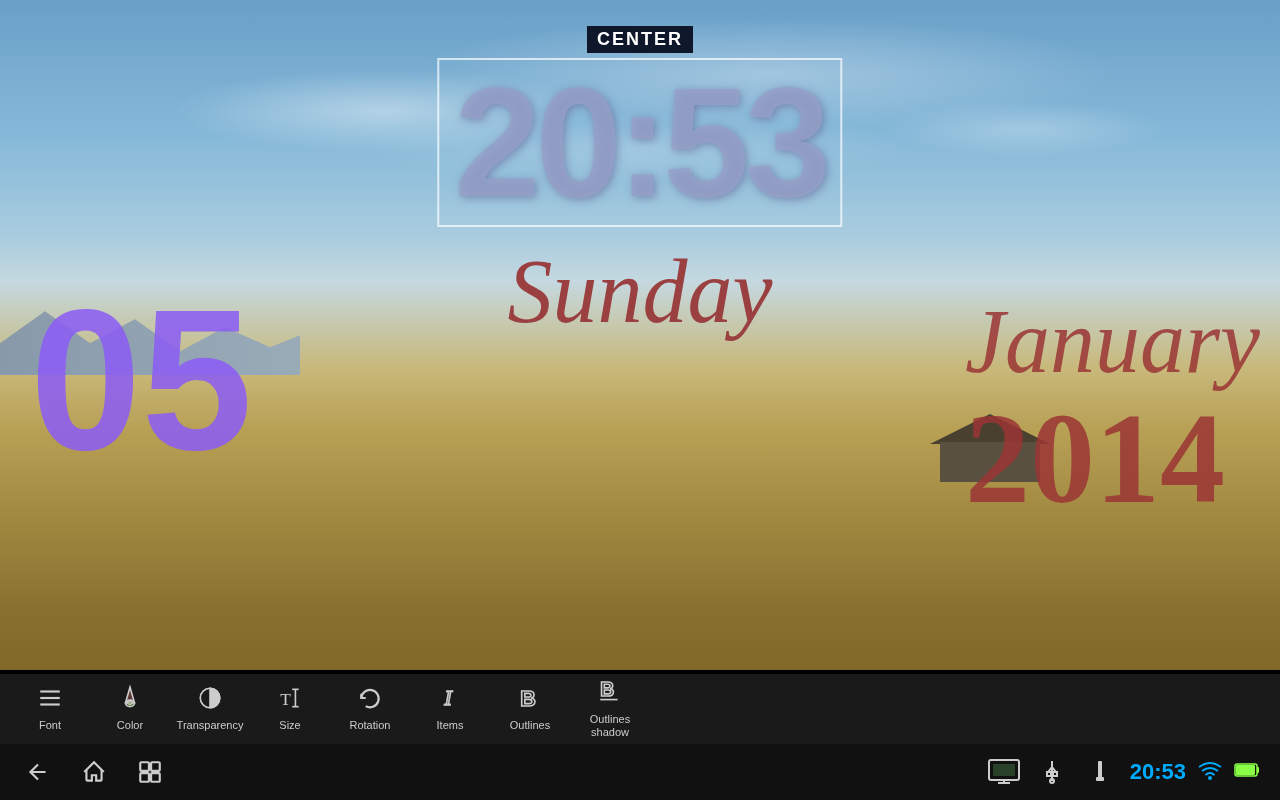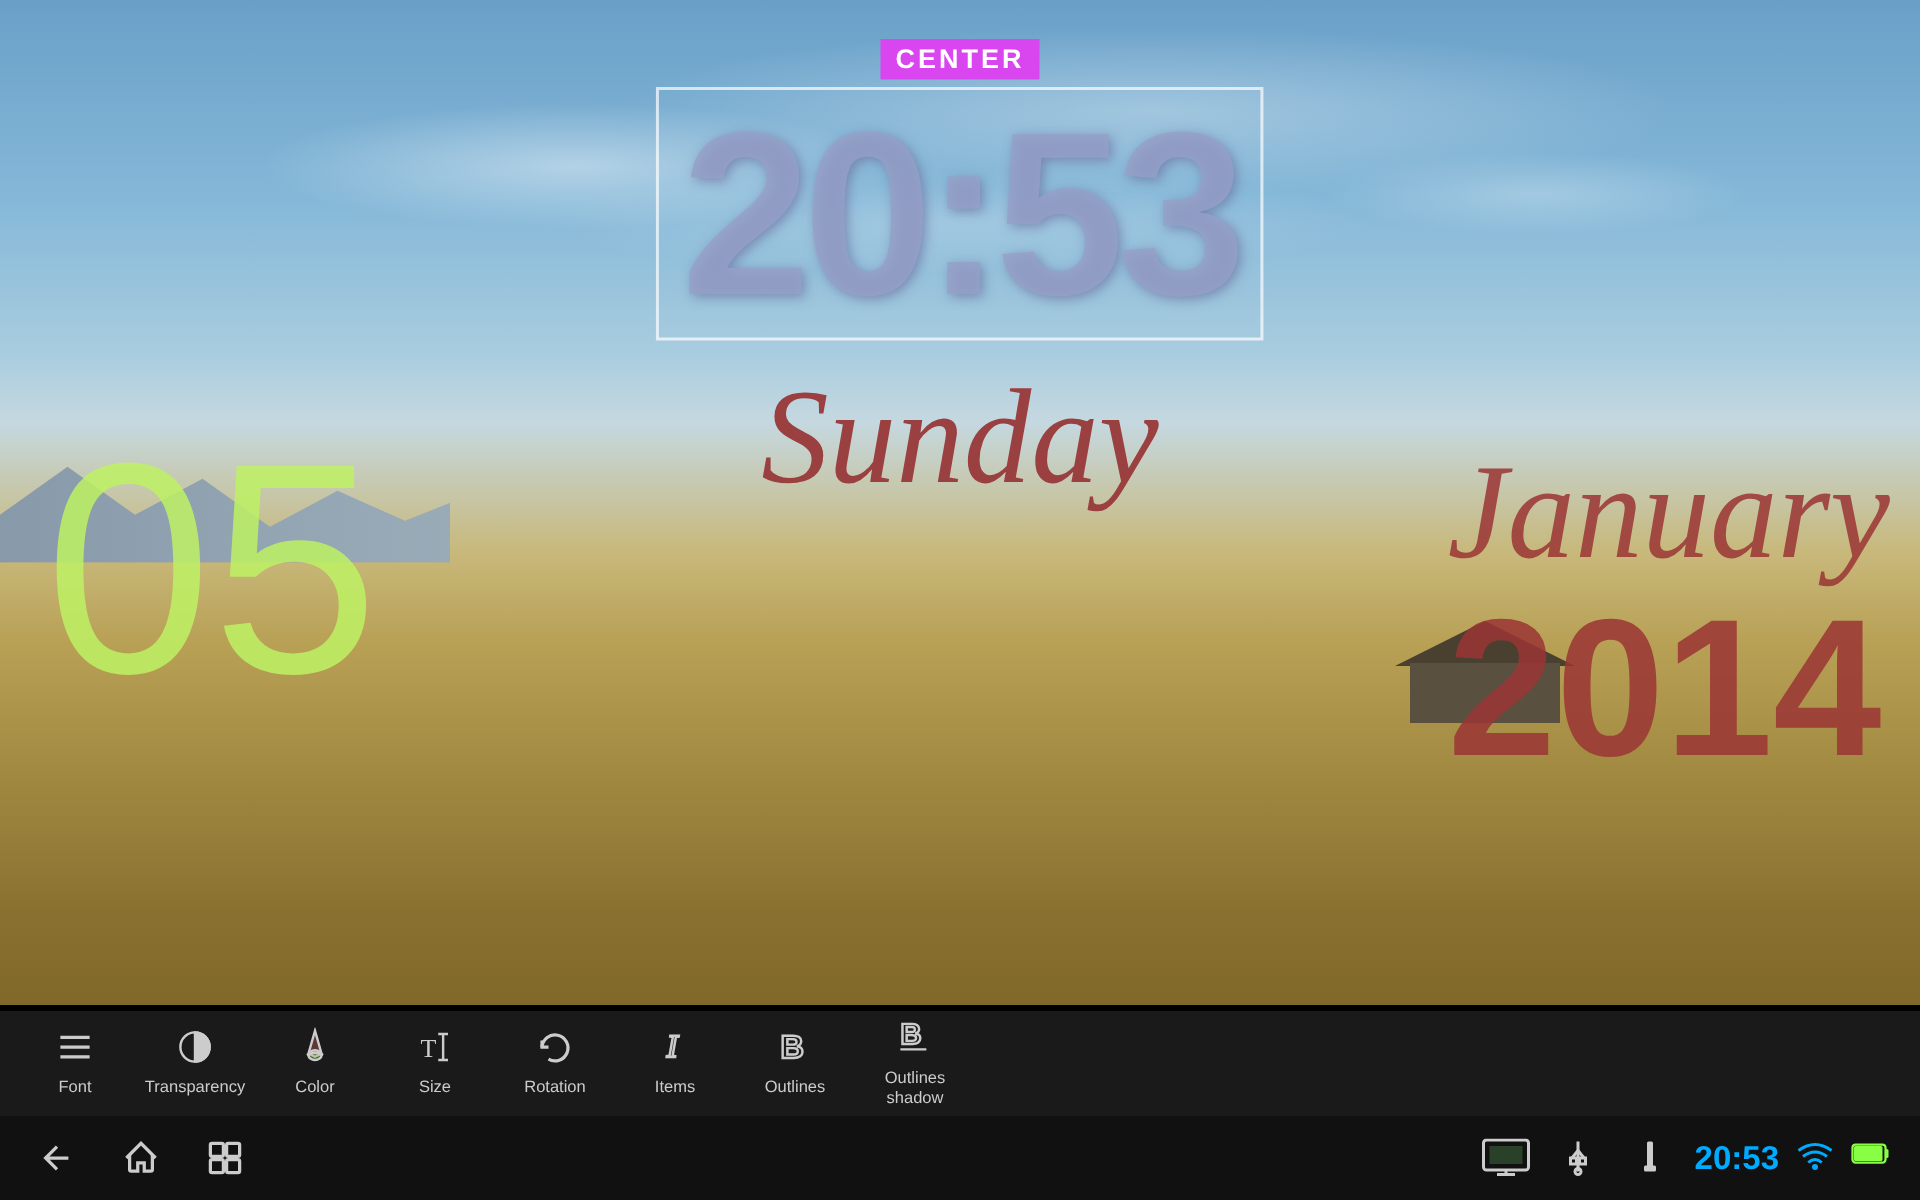--- a/index.html
+++ b/index.html
@@ -97,21 +97,21 @@
       background: linear-gradient(to right, #8899aa, #9aabb8);
       clip-path: polygon(0% 100%, 0% 60%, 15% 20%, 30% 60%, 45% 30%, 60% 70%, 75% 40%, 90% 65%, 100% 50%, 100% 100%);
     }
 
     
     #center-label {
       position: absolute;
       top: 26px;
       left: 50%;
       transform: translateX(-50%);
-      background: #d946ef;
+      background: #0f172a;
       color: #fff;
       font-size: 18px;
       font-weight: bold;
       padding: 3px 10px;
       letter-spacing: 2px;
       font-family: 'Arial Black', sans-serif;
       z-index: 10;
     }
 
     
@@ -147,22 +147,22 @@
       z-index: 5;
       white-space: nowrap;
     }
 
     
     #day-number {
       position: absolute;
       top: 280px;
       left: 30px;
       font-size: 200px;
-      font-weight: normal;
-      color: #bef264;
+      font-weight: bold;
+      color: #8b5cf6;
       font-family: 'Arial Black', sans-serif;
       line-height: 1;
       z-index: 5;
       opacity: 0.85;
     }
 
     
     #month-year {
       position: absolute;
       top: 290px;
@@ -175,21 +175,21 @@
       color: #9b3535;
       font-family: Georgia, serif;
       font-style: italic;
       display: block;
       opacity: 0.85;
     }
     #year-label {
       font-size: 130px;
       font-weight: bold;
       color: #9b3535;
-      font-family: Liberation Sans, sans-serif;
+      font-family: Liberation Serif, serif;
       display: block;
       line-height: 1;
       opacity: 0.85;
     }
 
     
     #toolbar {
       position: absolute;
       bottom: 56px;
       left: 0;
@@ -322,36 +322,36 @@
         <line x1="3" y1="18" x2="21" y2="18"></line>
       </svg>
     </div>
     <span class="tool-label">Font</span>
   </div>
 
 
   <div class="tool-item">
     <div class="tool-icon">
       <svg class="icon-svg" viewBox="0 0 24 24" fill="none" stroke="#ccc" stroke-width="1.5">
-        <circle cx="12" cy="12" r="9" stroke="#ccc"></circle>
-        <path d="M12 3 A9 9 0 0 1 12 21 Z" fill="#ccc"></path>
-      </svg>
-    </div>
-    <span class="tool-label">Transparency</span>
-  </div>
-
-  <div class="tool-item">
-    <div class="tool-icon">
-      <svg class="icon-svg" viewBox="0 0 24 24" fill="none" stroke="#ccc" stroke-width="1.5">
         <path d="M12 2L8 16l4 2 4-2L12 2z" stroke="#ccc" fill="rgba(200,100,100,0.4)"></path>
         <ellipse cx="12" cy="17" rx="4" ry="3" fill="rgba(150,200,100,0.4)" stroke="#ccc"></ellipse>
         <path d="M7 17 Q12 14 17 17" stroke="#ccc" fill="none"></path>
       </svg>
     </div>
     <span class="tool-label">Color</span>
+  </div>
+
+  <div class="tool-item">
+    <div class="tool-icon">
+      <svg class="icon-svg" viewBox="0 0 24 24" fill="none" stroke="#ccc" stroke-width="1.5">
+        <circle cx="12" cy="12" r="9" stroke="#ccc"></circle>
+        <path d="M12 3 A9 9 0 0 1 12 21 Z" fill="#ccc"></path>
+      </svg>
+    </div>
+    <span class="tool-label">Transparency</span>
   </div>
 
   <div class="tool-item">
     <div class="tool-icon">
       <svg class="icon-svg" viewBox="0 0 24 24" fill="none" stroke="#ccc" stroke-width="1.5">
         <text x="3" y="18" font-size="16" fill="#ccc" stroke="none" font-family="serif">T</text>
         <line x1="17" y1="4" x2="17" y2="20" stroke="#ccc" stroke-width="1.5"></line>
         <line x1="14" y1="4" x2="20" y2="4" stroke="#ccc" stroke-width="1.5"></line>
         <line x1="14" y1="20" x2="20" y2="20" stroke="#ccc" stroke-width="1.5"></line>
       </svg>

